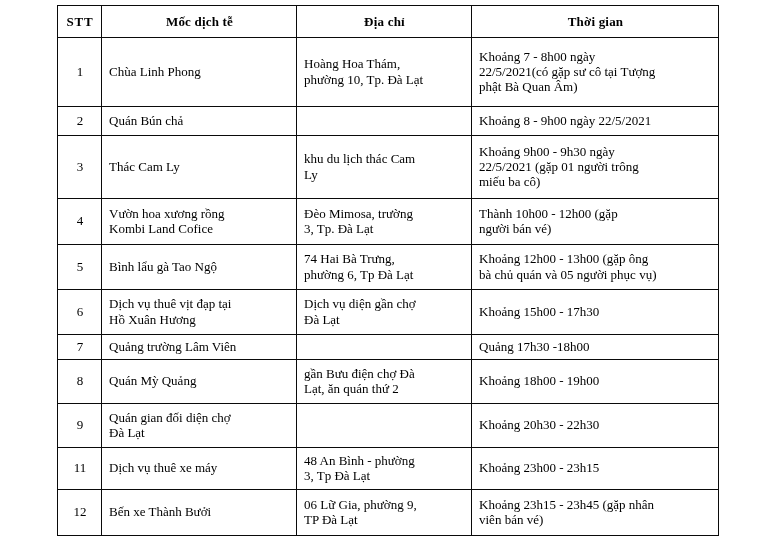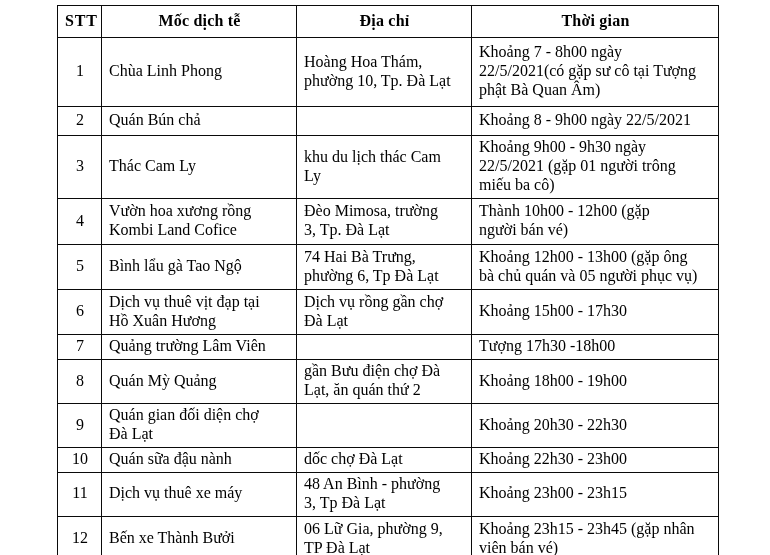--- a/index.html
+++ b/index.html
@@ -37,21 +37,21 @@
   table.epi-table col.c-stt    { width: 44px; }
   table.epi-table col.c-place  { width: 195px; }
   table.epi-table col.c-addr   { width: 175px; }
   table.epi-table col.c-time   { width: 247px; }
 
   table.epi-table th,
   table.epi-table td {
     border: 1.6px solid #0a0a0a;
     vertical-align: middle;
     padding: 2px 6px 3px 7px;
-    font-size: 16px;
+    font-size: 13px;
     line-height: 1.18;
   }
   table.epi-table thead th {
     text-align: center;
     font-weight: bold;
     height: 27px;
     padding-top: 2px;
     padding-bottom: 2px;
     letter-spacing: 0.2px;
   }
@@ -185,39 +185,39 @@
         </tr>
         <tr class="r6">
           <td class="stt">
               <span class="cell-text">6</span>
             </td>
           <td class="place">
               <span class="cell-text">Dịch vụ thuê vịt đạp tại
 Hồ Xuân Hương</span>
             </td>
           <td class="addr">
-              <span class="cell-text">Dịch vụ rồng gần chợ
+              <span class="cell-text">Dịch vụ diện gần chợ
 Đà Lạt</span>
             </td>
           <td class="time">
               <span class="cell-text">Khoảng 15h00 - 17h30</span>
             </td>
         </tr>
         <tr class="r7">
           <td class="stt">
               <span class="cell-text">7</span>
             </td>
           <td class="place">
               <span class="cell-text">Quảng trường Lâm Viên</span>
             </td>
           <td class="addr">
               <span class="cell-text"></span>
             </td>
           <td class="time">
-              <span class="cell-text">Tượng 17h30 -18h00</span>
+              <span class="cell-text">Quảng 17h30 -18h00</span>
             </td>
         </tr>
         <tr class="r8">
           <td class="stt">
               <span class="cell-text">8</span>
             </td>
           <td class="place">
               <span class="cell-text">Quán Mỳ Quảng</span>
             </td>
           <td class="addr">
@@ -234,34 +234,20 @@
             </td>
           <td class="place">
               <span class="cell-text">Quán gian đối diện chợ
 Đà Lạt</span>
             </td>
           <td class="addr">
               <span class="cell-text"></span>
             </td>
           <td class="time">
               <span class="cell-text">Khoảng 20h30 - 22h30</span>
-            </td>
-        </tr>
-        <tr class="r10">
-          <td class="stt">
-              <span class="cell-text">10</span>
-            </td>
-          <td class="place">
-              <span class="cell-text">Quán sữa đậu nành</span>
-            </td>
-          <td class="addr">
-              <span class="cell-text">dốc chợ Đà Lạt</span>
-            </td>
-          <td class="time">
-              <span class="cell-text">Khoảng 22h30 - 23h00</span>
             </td>
         </tr>
         <tr class="r11">
           <td class="stt">
               <span class="cell-text">11</span>
             </td>
           <td class="place">
               <span class="cell-text">Dịch vụ thuê xe máy</span>
             </td>
           <td class="addr">

